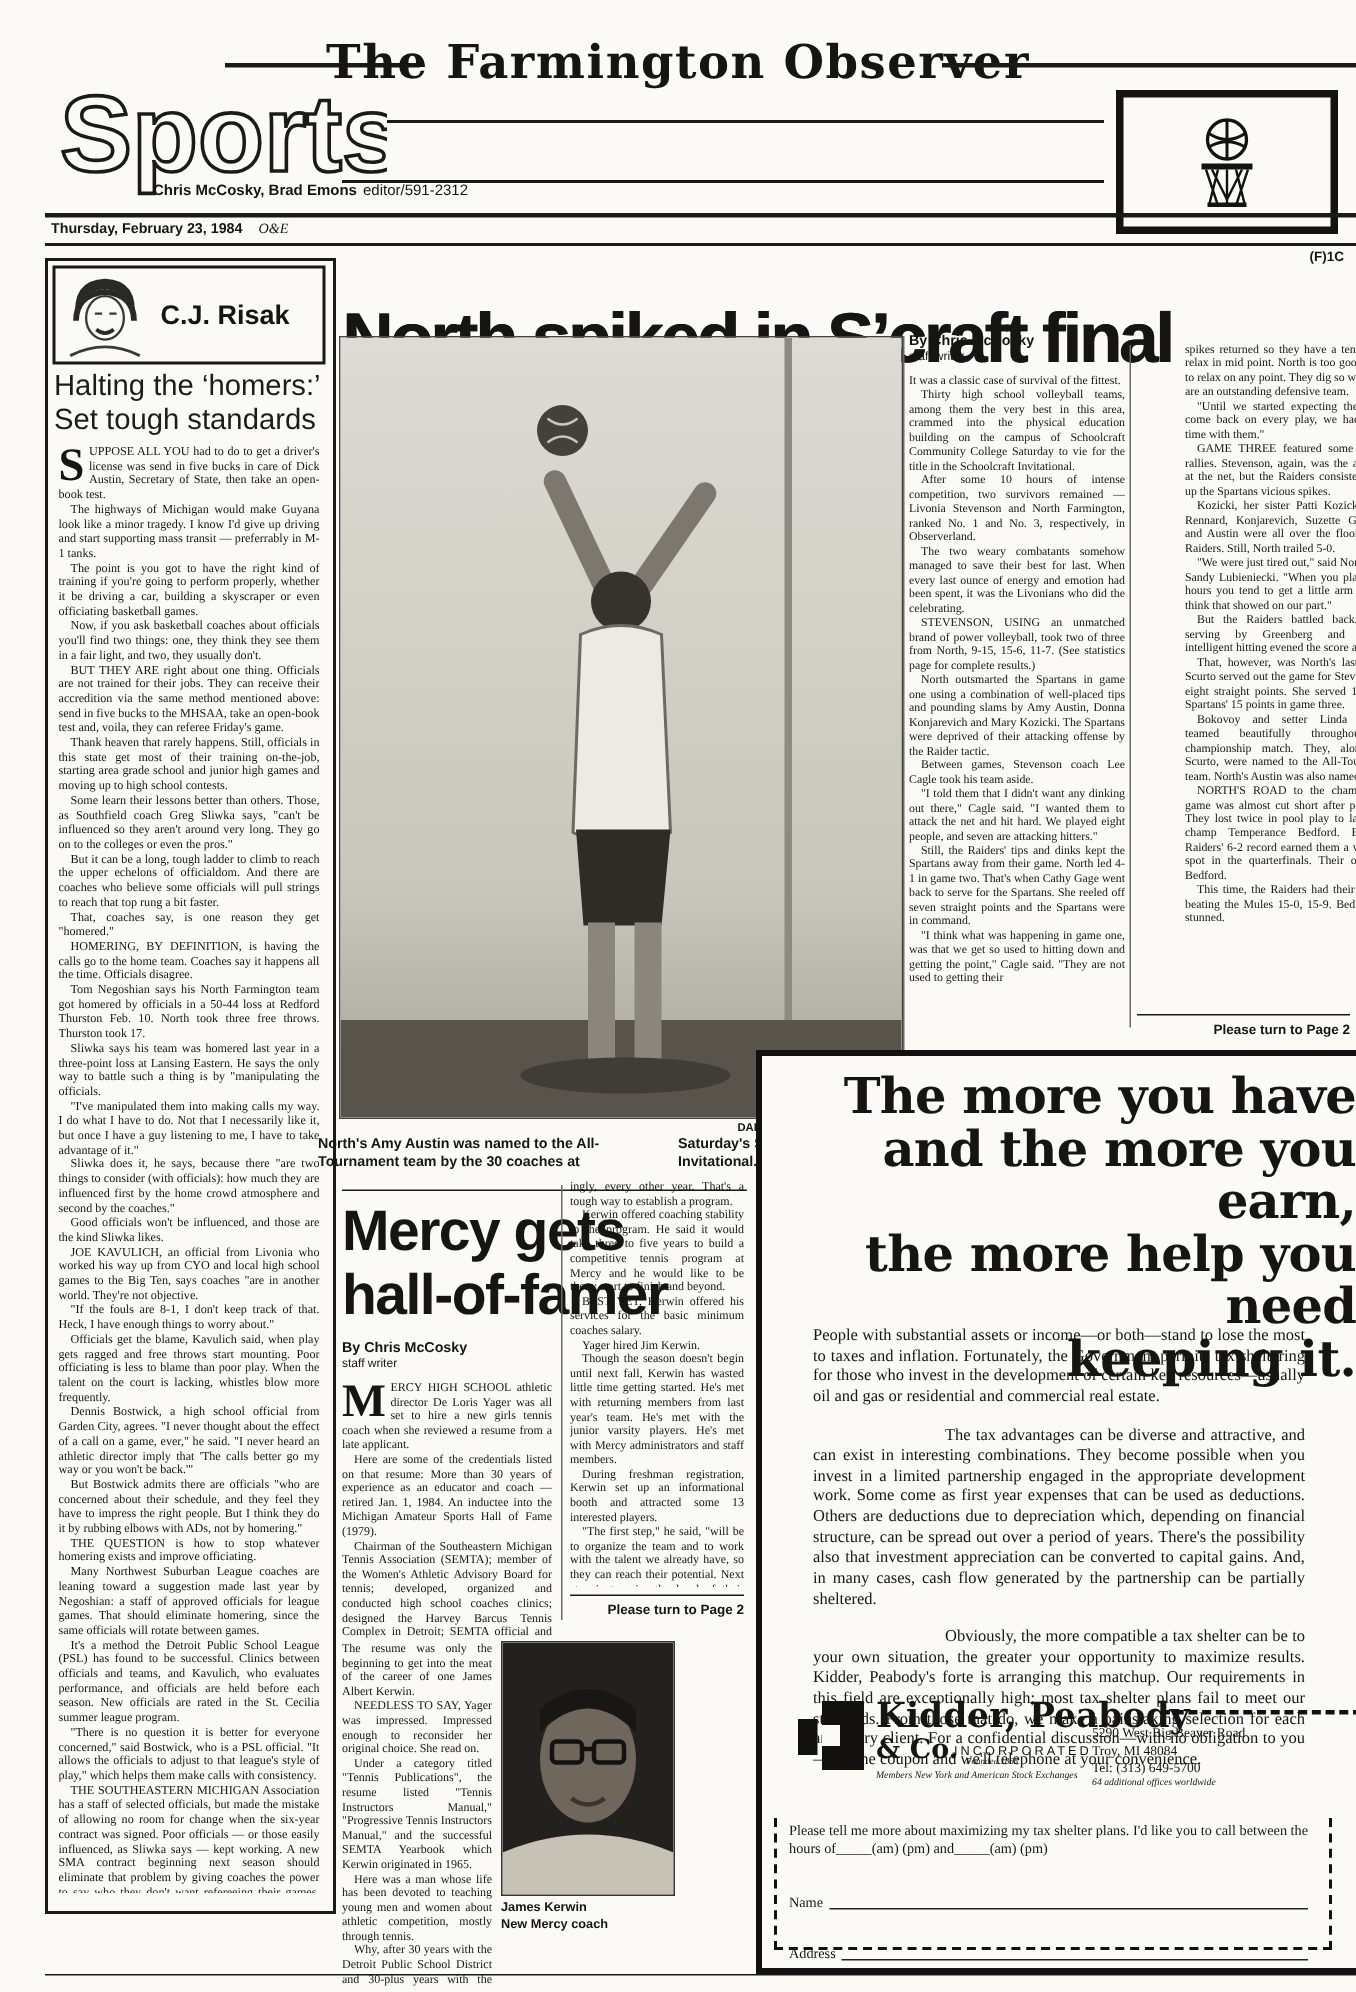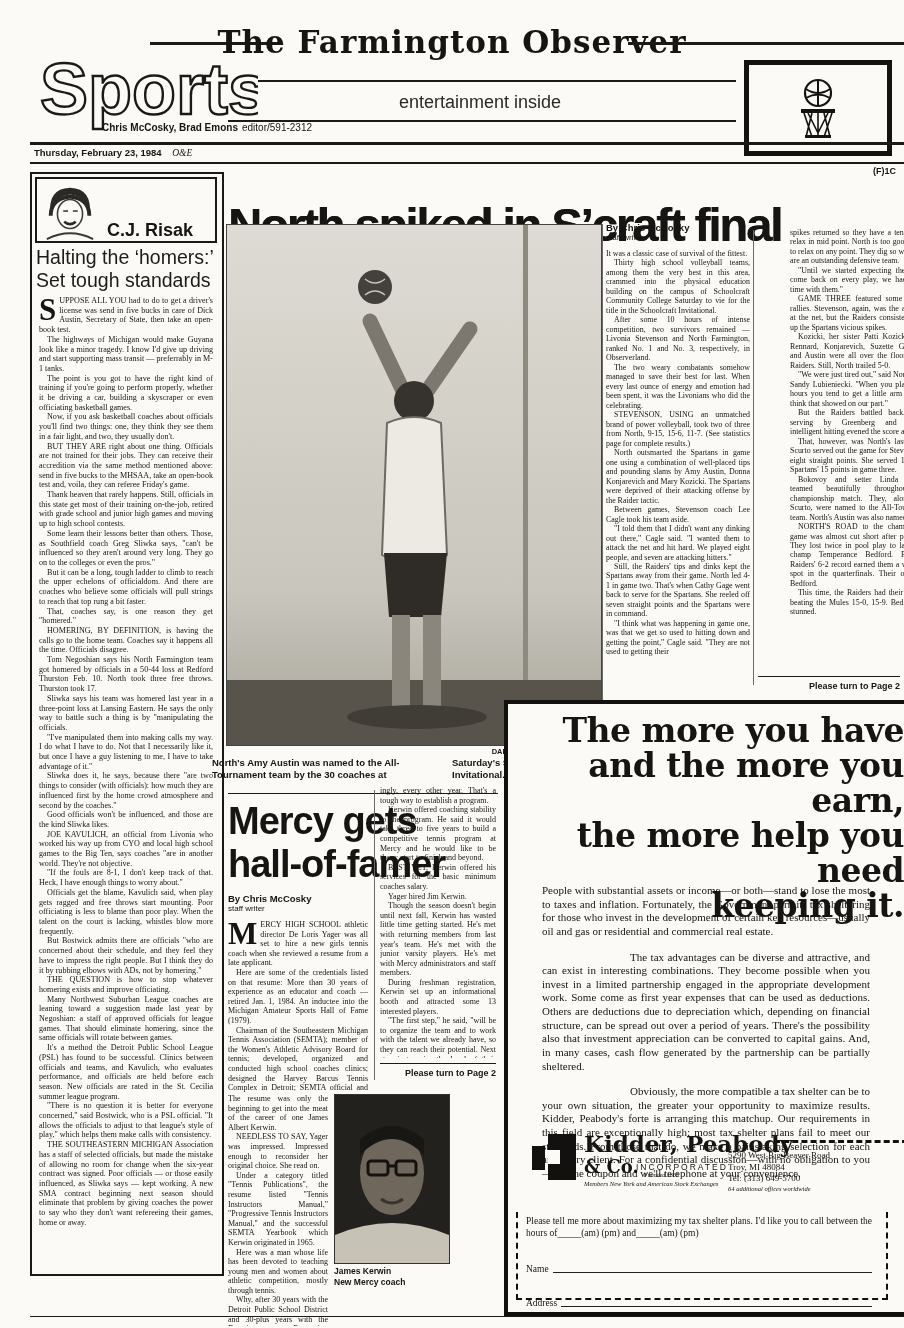--- a/index.html
+++ b/index.html
@@ -28,21 +28,21 @@
   .dateline{position:absolute;left:34px;top:147px;font-family:"Liberation Sans",sans-serif;
             font-size:9.5px;font-weight:bold;}
   .dateline .ed{font-style:italic;font-weight:normal;margin-left:8px;font-family:"Liberation Serif",serif;}
   .pagecode{position:absolute;right:8px;top:166px;font-family:"Liberation Sans",sans-serif;
             font-size:9px;font-weight:bold;}
 
   
   .risak{position:absolute;left:30px;top:172px;width:190px;height:1100px;border:2px solid #1b1a18;
          background:#fbfaf6;}
   .risak-head{position:absolute;left:3px;top:3px;width:178px;height:62px;border:2px solid #1b1a18;
-              display:flex;align-items:flex-end;}
+              display:flex;align-items:center;}
   .risak-name{font-family:"Liberation Sans",sans-serif;font-weight:bold;font-size:18px;margin-left:8px;}
   .risak-headline{position:absolute;left:4px;top:72px;width:180px;
                   font-family:"Liberation Sans",sans-serif;font-size:19.5px;line-height:1.17;color:#1d1c1a;}
   .risak-body{position:absolute;left:7px;top:122px;width:174px;height:966px;overflow:hidden;
               font-size:8.1px;line-height:1.2;text-align:justify;}
   .dropcap{float:left;font-size:31px;line-height:26px;font-weight:bold;padding:1px 3px 0 0;
            font-family:"Liberation Serif",serif;}
   .copy p{margin:0;text-indent:8px;}
   .copy p:first-child{text-indent:0;}
 
@@ -121,21 +121,20 @@
 <div class="page">
 
   <div class="mast-rule" style="left:150px;width:130px;"></div>
   <div class="masthead">The Farmington Observer</div>
   <div class="mast-rule" style="left:628px;width:276px;"></div>
 
   <svg class="sports-svg" width="220" height="80" viewBox="0 0 220 80">
     <text x="2" y="62" font-family="Liberation Sans, sans-serif" font-size="72" font-weight="bold" fill="#fbfaf6" stroke="#1b1a18" stroke-width="2.4">Sports</text>
   </svg>
   <div class="rule" style="left:258px;top:80px;width:478px;height:2px;"></div>
-  <div class="tagline">entertainment inside</div>
   <div class="rule" style="left:228px;top:120px;width:508px;height:2px;"></div>
   <div class="sports-byline">
     <span>Chris McCosky, Brad Emons</span><span class="suffix">editor/591-2312</span>
   </div>
   <div class="bb-box">
     <svg width="100" height="70" viewBox="0 0 100 70">
       <circle cx="50" cy="20" r="13" fill="none" stroke="#141311" stroke-width="2.2"></circle>
       <line x1="50" y1="7" x2="50" y2="33" stroke="#141311" stroke-width="2"></line>
       <path d="M38,16 Q50,24 62,16" fill="none" stroke="#141311" stroke-width="2"></path>
       <path d="M38,25 Q50,18 62,25" fill="none" stroke="#141311" stroke-width="2"></path>
@@ -171,33 +170,34 @@
       <div>Set tough standards</div>
     </div>
     <div class="risak-body">
       <span class="dropcap">S</span>
       <div class="copy">
           <p>UPPOSE ALL YOU had to do to get a driver's license was send in five bucks in care of Dick Austin, Secretary of State, then take an open-book test.</p>
           <p>The highways of Michigan would make Guyana look like a minor tragedy. I know I'd give up driving and start supporting mass transit — preferrably in M-1 tanks.</p>
           <p>The point is you got to have the right kind of training if you're going to perform properly, whether it be driving a car, building a skyscraper or even officiating basketball games.</p>
           <p>Now, if you ask basketball coaches about officials you'll find two things: one, they think they see them in a fair light, and two, they usually don't.</p>
           <p>BUT THEY ARE right about one thing. Officials are not trained for their jobs. They can receive their accredition via the same method mentioned above: send in five bucks to the MHSAA, take an open-book test and, voila, they can referee Friday's game.</p>
-          <p>Thank heaven that rarely happens. Still, officials in this state get most of their training on-the-job, retired with grade school and junior high games and moving up to high school contests.</p>
+          <p>Thank heaven that rarely happens. Still, officials in this state get most of their training on-the-job, starting area grade school and junior high games and moving up to high school contests.</p>
           <p>Some learn their lessons better than others. Those, as Southfield coach Greg Sliwka says, "can't be influenced so they aren't around very long. They go on to the colleges or even the pros."</p>
           <p>But it can be a long, tough ladder to climb to reach the upper echelons of officialdom. And there are coaches who believe some officials will pull strings to reach that top rung a bit faster.</p>
           <p>That, coaches say, is one reason they get "homered."</p>
           <p>HOMERING, BY DEFINITION, is having the calls go to the home team. Coaches say it happens all the time. Officials disagree.</p>
           <p>Tom Negoshian says his North Farmington team got homered by officials in a 50-44 loss at Redford Thurston Feb. 10. North took three free throws. Thurston took 17.</p>
           <p>Sliwka says his team was homered last year in a three-point loss at Lansing Eastern. He says the only way to battle such a thing is by "manipulating the officials.</p>
           <p>"I've manipulated them into making calls my way. I do what I have to do. Not that I necessarily like it, but once I have a guy listening to me, I have to take advantage of it."</p>
           <p>Sliwka does it, he says, because there "are two things to consider (with officials): how much they are influenced first by the home crowd atmosphere and second by the coaches."</p>
           <p>Good officials won't be influenced, and those are the kind Sliwka likes.</p>
           <p>JOE KAVULICH, an official from Livonia who worked his way up from CYO and local high school games to the Big Ten, says coaches "are in another world. They're not objective.</p>
           <p>"If the fouls are 8-1, I don't keep track of that. Heck, I have enough things to worry about."</p>
           <p>Officials get the blame, Kavulich said, when play gets ragged and free throws start mounting. Poor officiating is less to blame than poor play. When the talent on the court is lacking, whistles blow more frequently.</p>
+          <p>Dennis Bostwick, a high school official from Garden City, agrees. "I never thought about the effect of a call on a game, ever," he said. "I never heard an athletic director imply that 'The calls better go my way or you won't be back.'"</p>
           <p>But Bostwick admits there are officials "who are concerned about their schedule, and they feel they have to impress the right people. But I think they do it by rubbing elbows with ADs, not by homering."</p>
           <p>THE QUESTION is how to stop whatever homering exists and improve officiating.</p>
           <p>Many Northwest Suburban League coaches are leaning toward a suggestion made last year by Negoshian: a staff of approved officials for league games. That should eliminate homering, since the same officials will rotate between games.</p>
           <p>It's a method the Detroit Public School League (PSL) has found to be successful. Clinics between officials and teams, and Kavulich, who evaluates performance, and officials are held before each season. New officials are rated in the St. Cecilia summer league program.</p>
           <p>"There is no question it is better for everyone concerned," said Bostwick, who is a PSL official. "It allows the officials to adjust to that league's style of play," which helps them make calls with consistency.</p>
           <p>THE SOUTHEASTERN MICHIGAN Association has a staff of selected officials, but made the mistake of allowing no room for change when the six-year contract was signed. Poor officials — or those easily influenced, as Sliwka says — kept working. A new SMA contract beginning next season should eliminate that problem by giving coaches the power to say who they don't want refereeing their games, home or away.</p>
         </div>
     </div>
   </aside>
 

